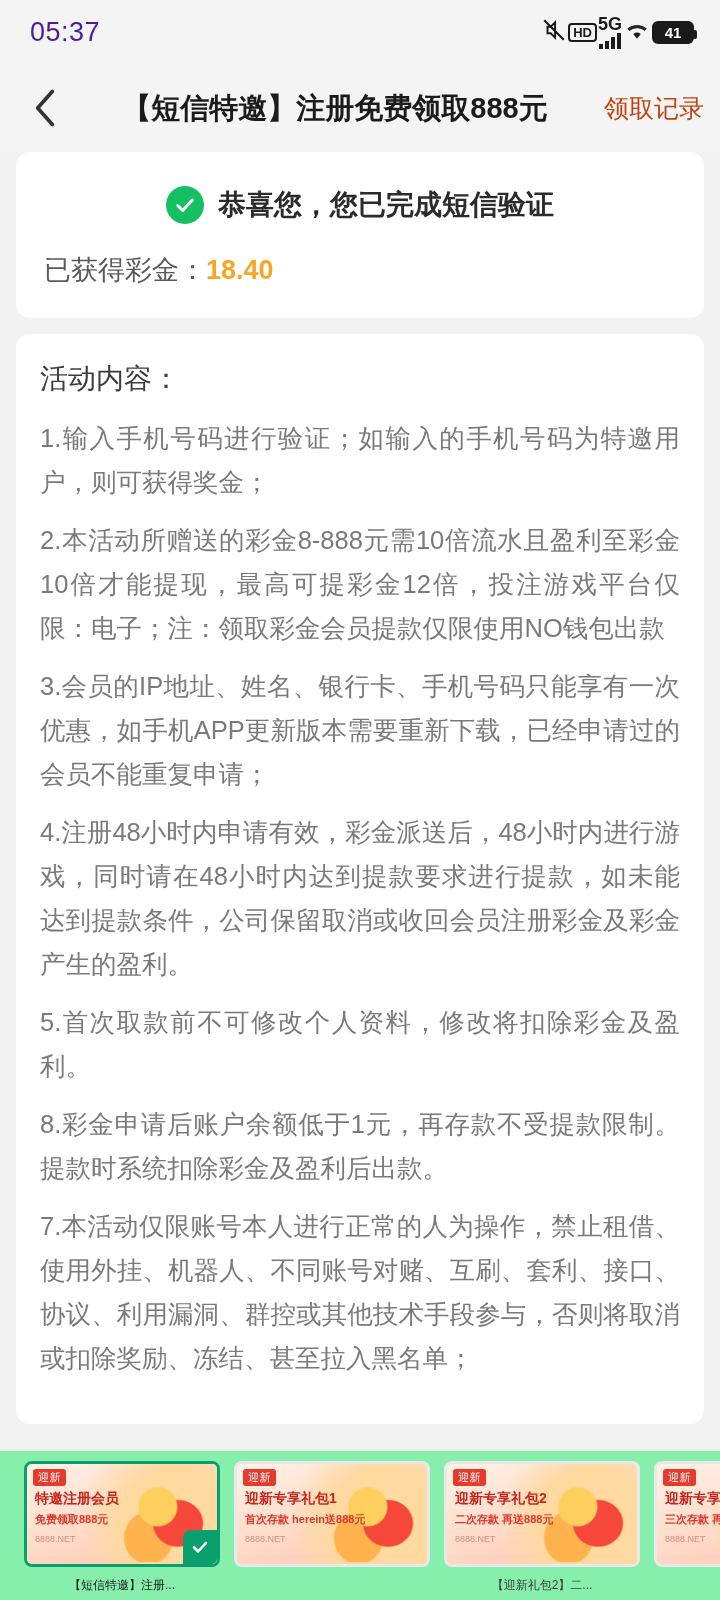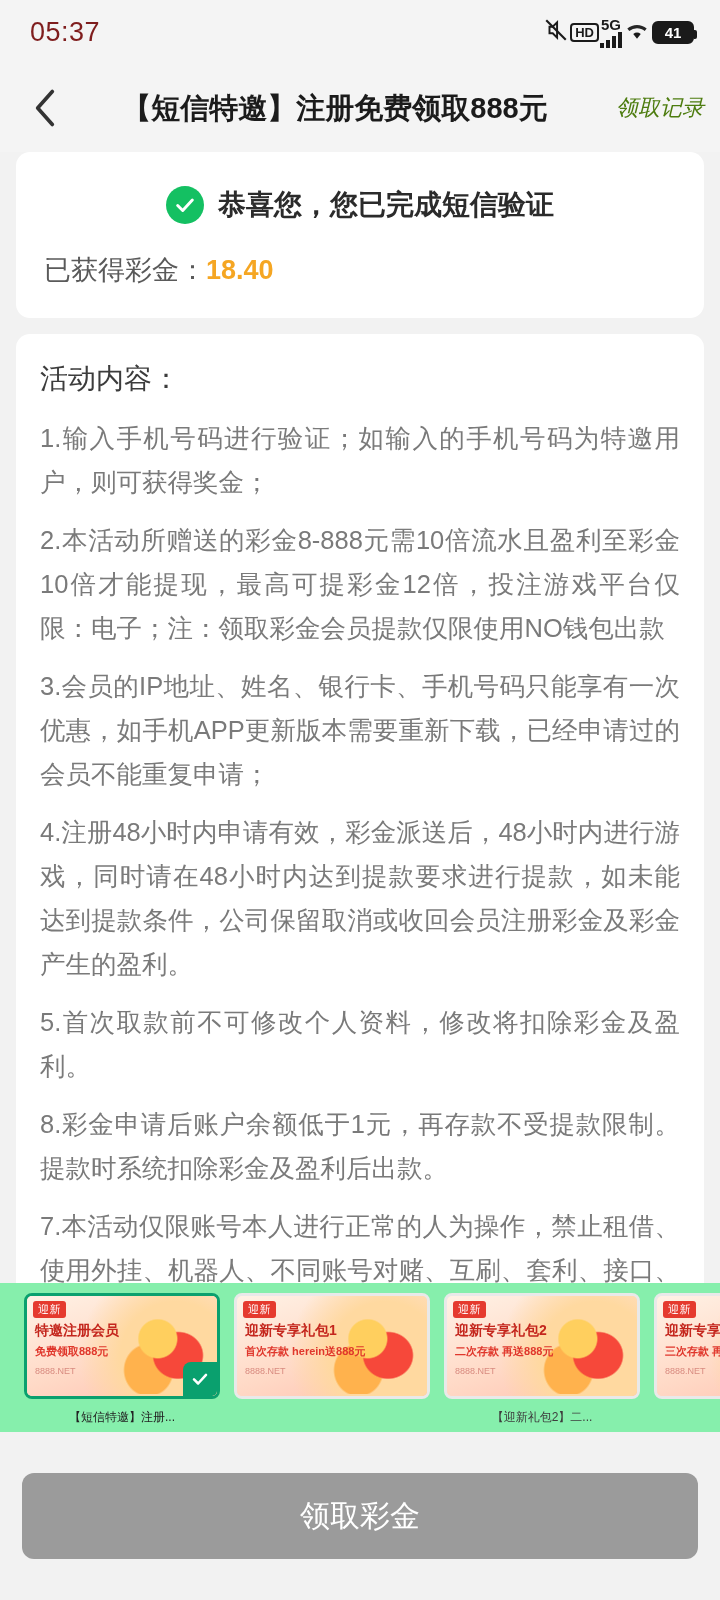--- a/index.html
+++ b/index.html
@@ -24,31 +24,31 @@
     height: 64px;
     flex: 0 0 64px;
     background: #f4f4f4;
     display: flex;
     align-items: center;
     justify-content: space-between;
     padding: 0 26px 0 30px;
   }
   .status-time {
     font-size: 27px;
-    color: #7f1d1d;
+    color: #4c1d95;
     letter-spacing: 0.5px;
   }
   .status-icons {
     display: flex;
     align-items: center;
     gap: 1px;
   }
   .ic { display: block; }
   .hd-badge, .g5-badge {
-    font-size: 15px;
+    font-size: 18px;
     font-weight: bold;
     color: #1a1a1a;
     line-height: 1;
   }
   .hd-box {
     border: 2px solid #1a1a1a;
     border-radius: 4px;
     padding: 1px 3px;
     font-size: 13px;
     font-weight: bold;
@@ -108,24 +108,23 @@
     left: 120px;
     right: 170px;
     text-align: center;
     font-size: 29px;
     font-weight: bold;
     color: #1b1b1b;
     line-height: 38px;
   }
   .record-link {
     margin-left: auto;
-    font-size: 22px;
-    color: #4d7c0f;
+    font-size: 25px;
+    color: #c2410c;
     white-space: nowrap;
-    font-style: italic;
   }
 
   
   .body {
     flex: 1 1 auto;
     overflow: hidden;
     padding: 0 16px;
     background: #f2f2f2;
   }
   .card {
@@ -427,17 +426,14 @@
           <div class="thumb-l1">迎新专享礼</div>
           <div class="thumb-l2">三次存款 再送</div>
           <div class="thumb-l3">8888.NET</div>
         </div>
         <div class="promo-label">【迎新</div>
       </div>
 
     </div>
   </div>
 
-  <div class="bottom-bar">
-    <button class="cta">领取彩金</button>
-  </div>
 
 </div>
 
 </body></html>

